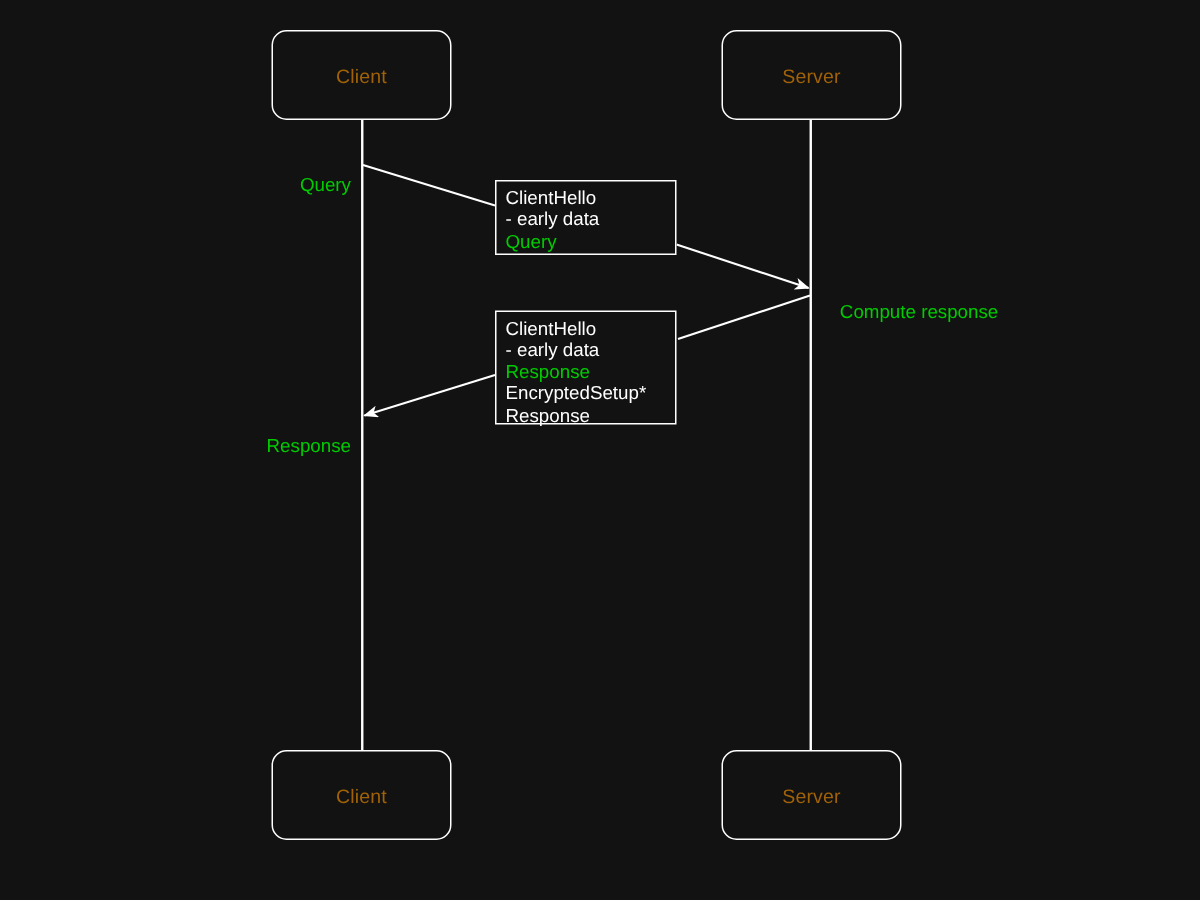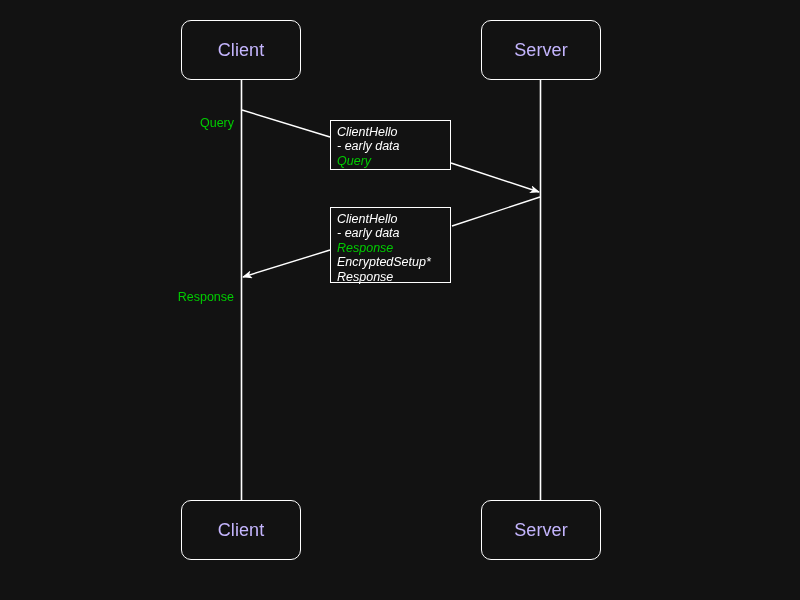--- a/index.html
+++ b/index.html
@@ -27,32 +27,31 @@
     position: absolute;
     box-sizing: border-box;
     border: 1.6px solid #ffffff;
     border-radius: 10px;
     background: #121212;
     display: flex;
     align-items: center;
     justify-content: center;
   }
   .actor-label {
-    color: #c4b5fd;
-    font-size: 18px;
+    color: #a16207;
+    font-size: 13px;
     line-height: 1;
     letter-spacing: 0.1px;
   }
   .note-box {
     position: absolute;
     box-sizing: border-box;
     border: 1.4px solid #ffffff;
     background: #121212;
     padding: 4px 5px 16px 6px;
-    font-style: italic;
   }
   .note-line {
     font-size: 12.5px;
     line-height: 14.4px;
     color: #ffffff;
     white-space: pre;
   }
   .note-line.accent {
     color: #00cc00;
   }
@@ -105,20 +104,23 @@
   </div>
 
   <div class="actor-box" style="left:481px; top:500px; width:120px; height:60px;">
     <span class="actor-label">Server</span>
   </div>
 
   <div class="flow-label right-align" style="left:101px; top:104px; width:133px;">
     <span>Query</span>
   </div>
 
+  <div class="flow-label" style="left:546px; top:189px;">
+    <span>Compute response</span>
+  </div>
 
   <div class="flow-label right-align" style="left:101px; top:278px; width:133px;">
     <span>Response</span>
   </div>
 
   <div class="note-box" style="left:330px; top:120px; width:121px; height:50px;">
     <div class="note-line">ClientHello</div>
     <div class="note-line">- early data</div>
     <div class="note-line accent">Query</div>
   </div>

